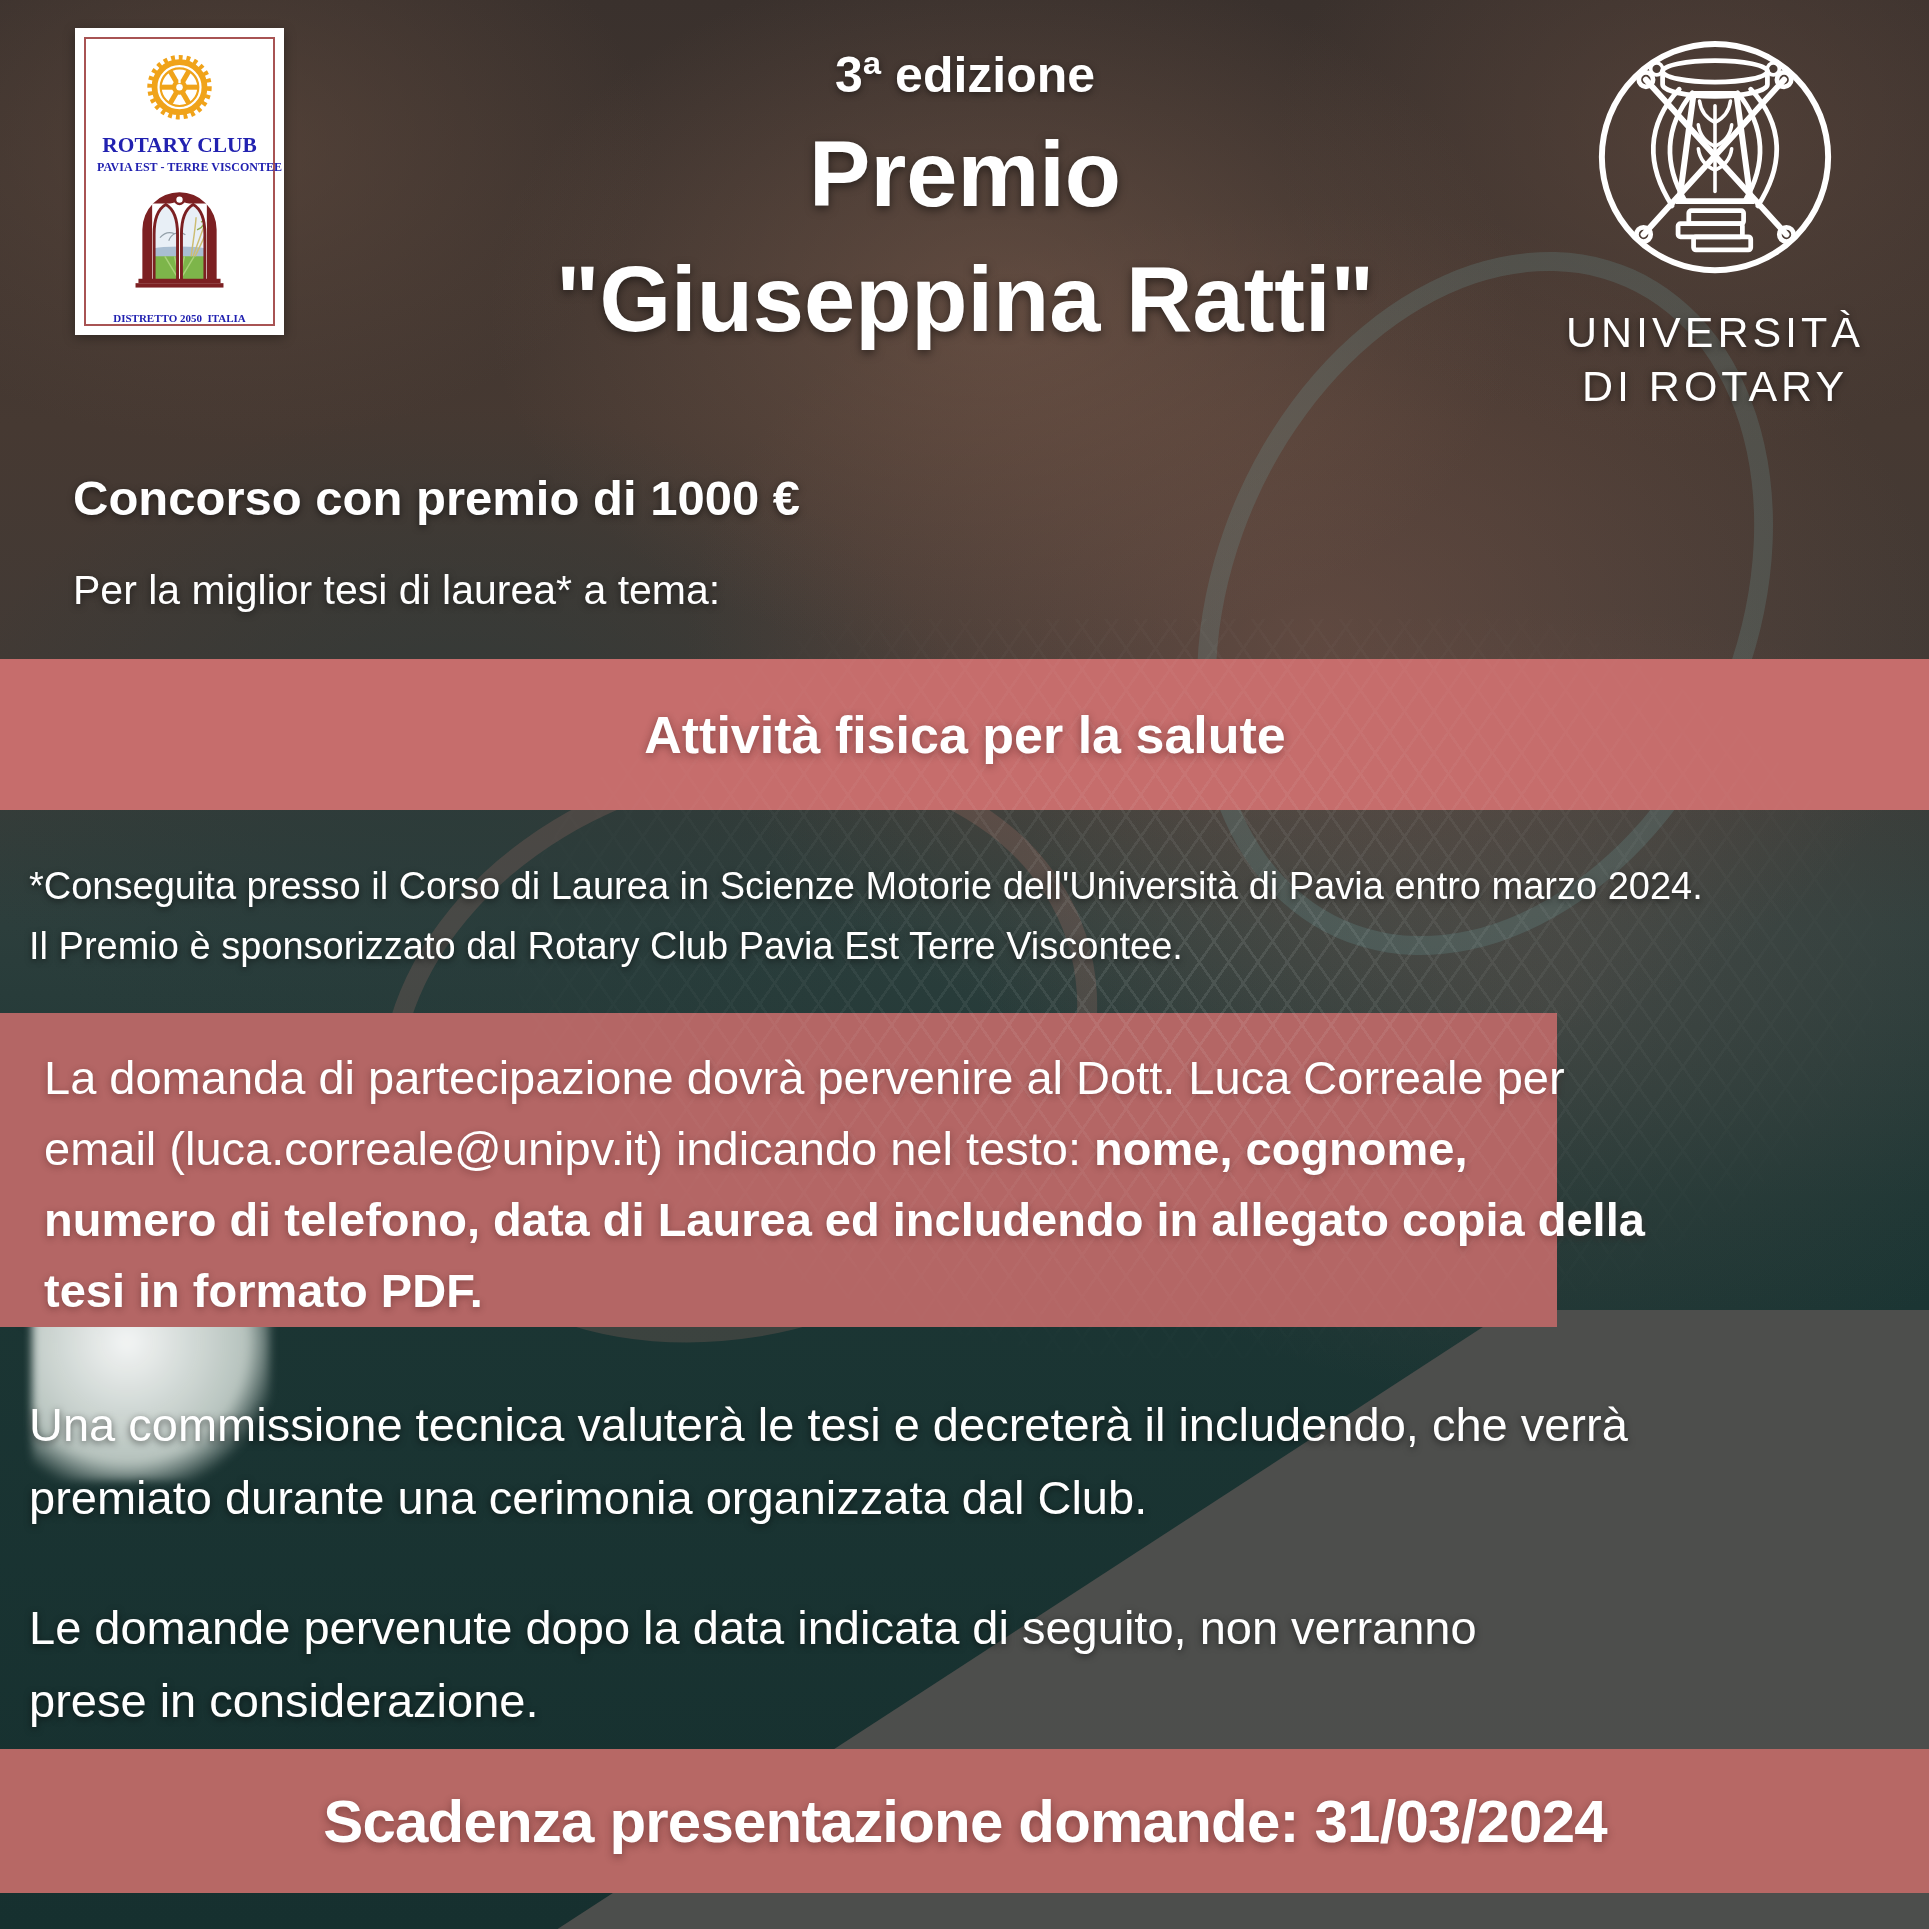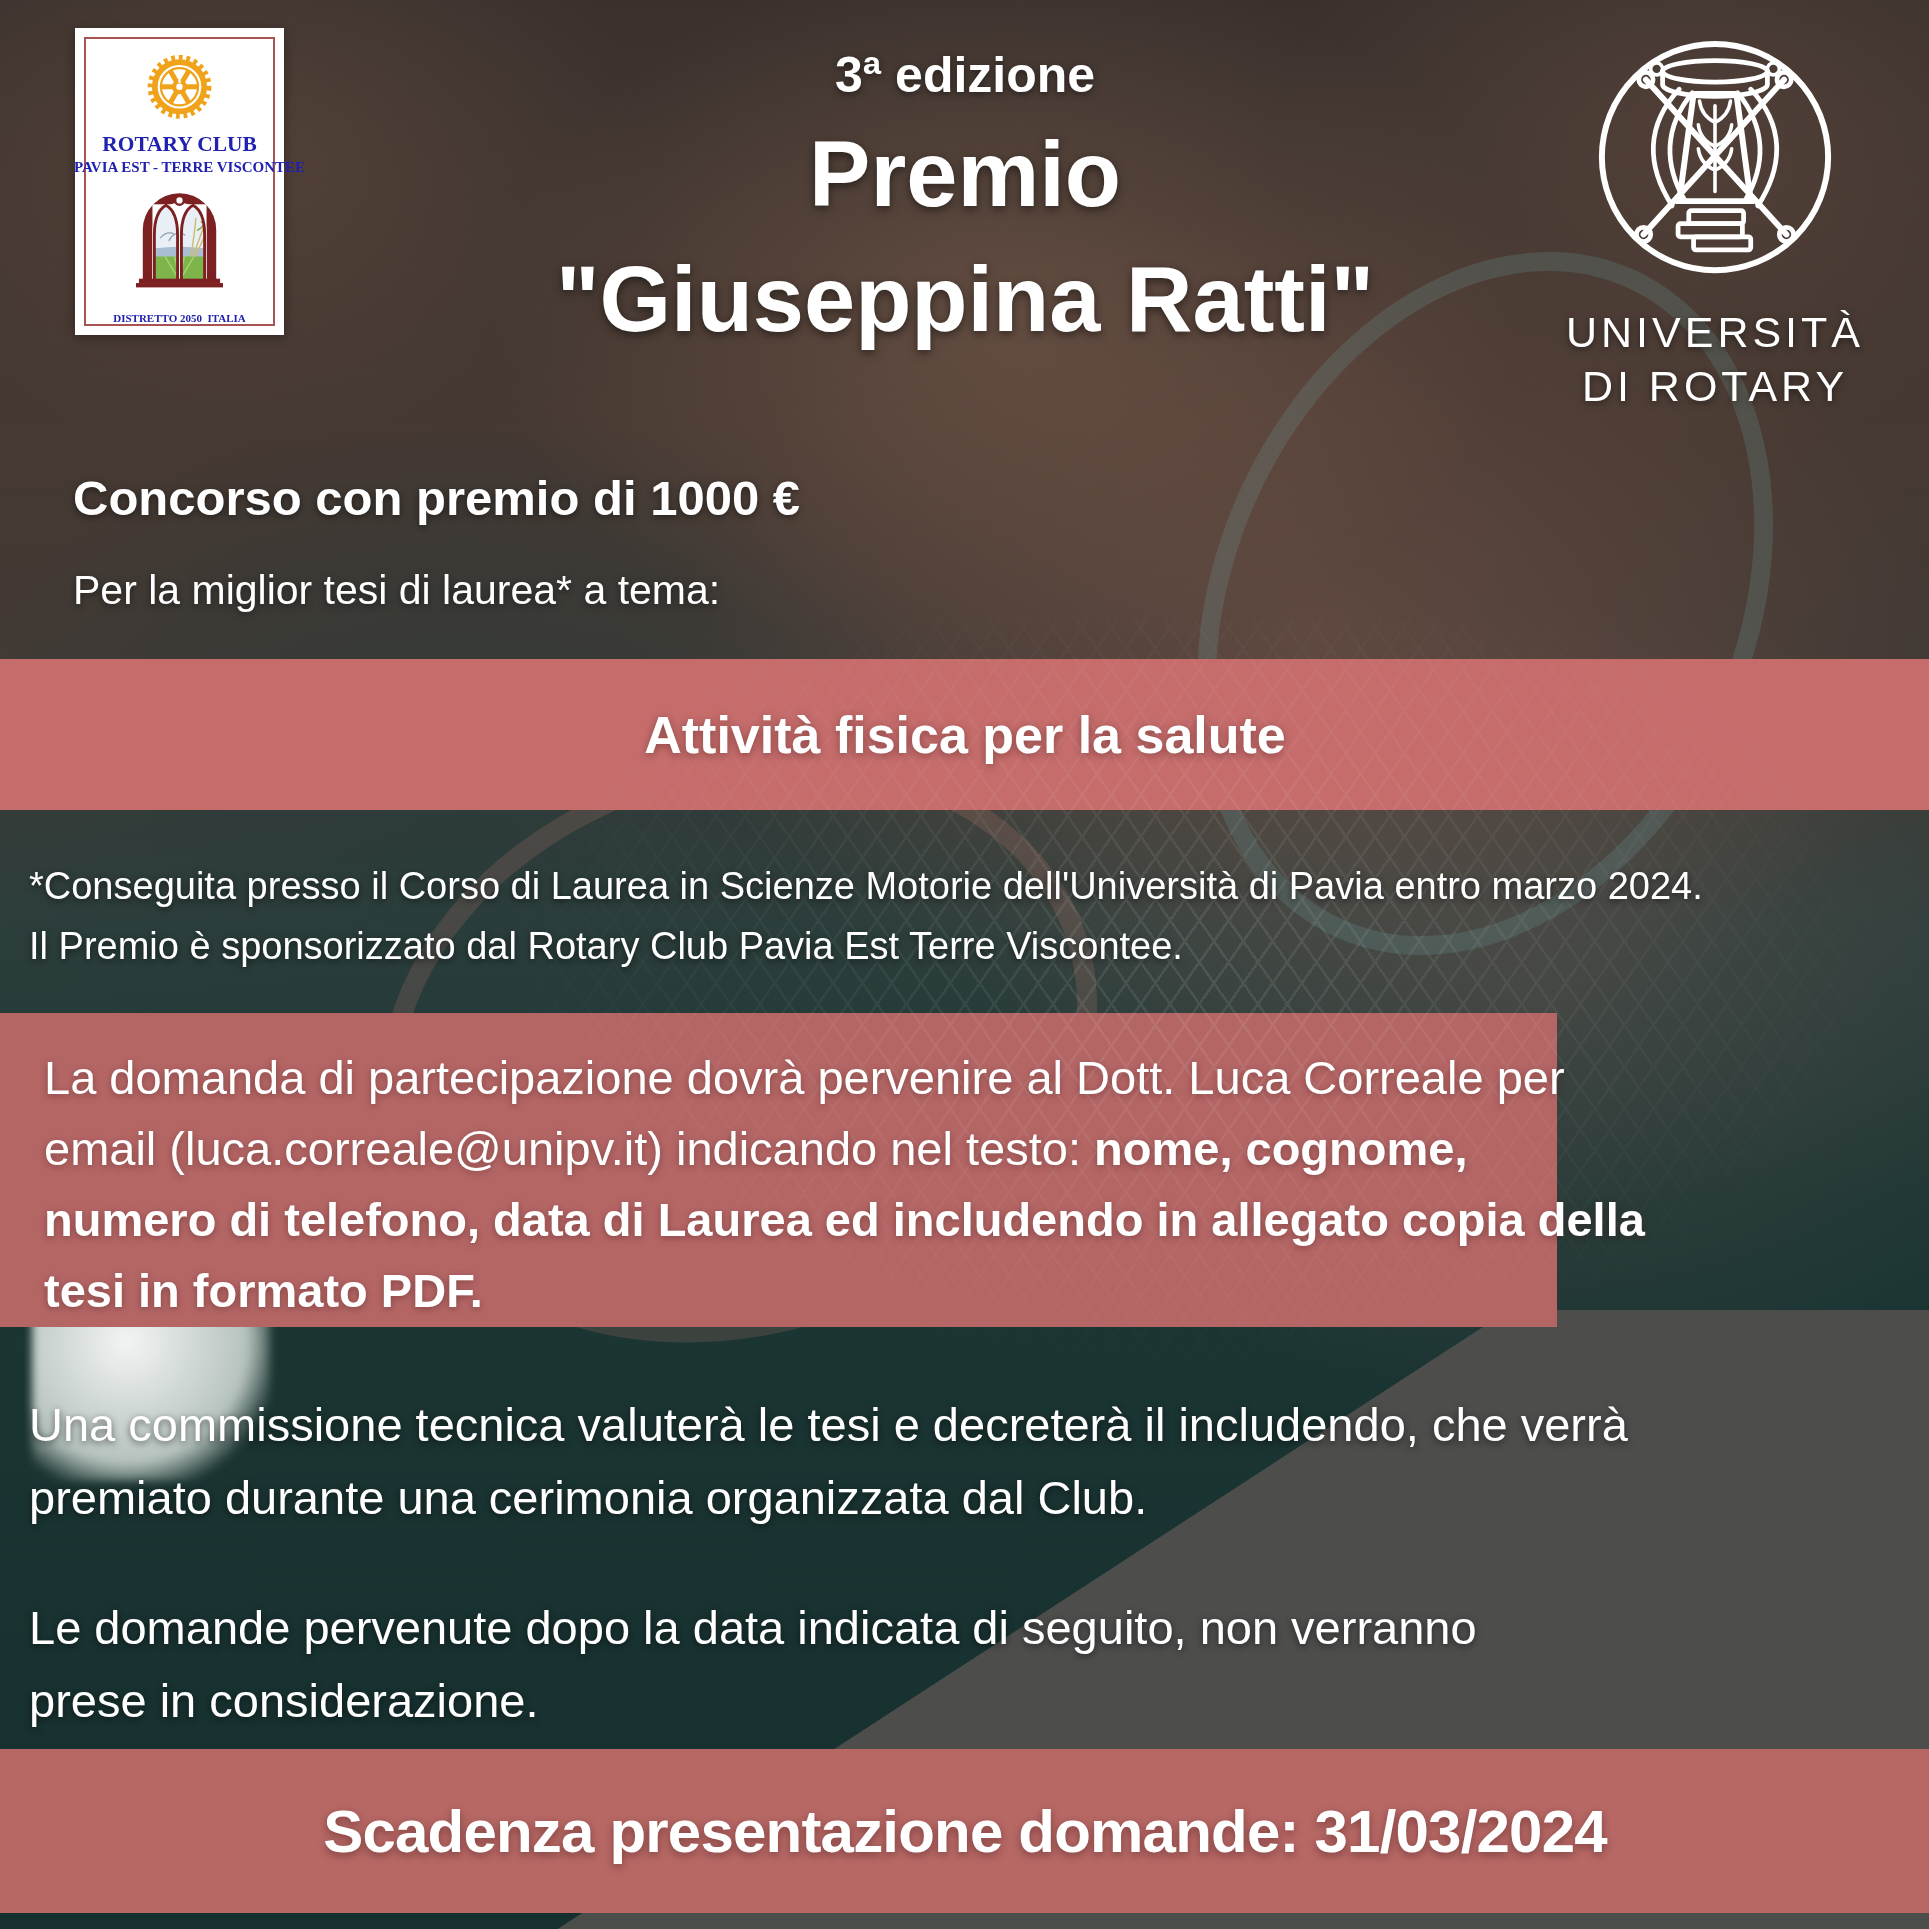--- a/index.html
+++ b/index.html
@@ -66,21 +66,21 @@
     position:absolute;left:0;top:1013px;width:1557px;height:314px;z-index:2;
     background:var(--band-red,#b46665);
   }
   .application-text{
     position:absolute;left:44px;top:29px;font-size:47px;line-height:71px;
     text-shadow:0 2.4px 7.1px rgba(60,20,20,.40);
   }
   .application-text .line{white-space:nowrap;}
   .application-text .b{font-weight:700;}
   .deadline-banner{
-    position:absolute;left:0;top:1749px;width:1930px;height:164px;z-index:2;
+    position:absolute;left:0;top:1749px;width:1930px;height:144px;z-index:2;
     background:var(--deadline-red,#b76865);
     display:flex;align-items:center;justify-content:center;
   }
   .deadline-banner .txt{
     font-size:60px;font-weight:700;letter-spacing:-0.8px;
     text-shadow:0 3.2px 8px rgba(60,20,20,.45);
   }
   
   .text-layer{position:absolute;inset:0;z-index:5;}
   .title-block{position:absolute;left:0;top:46px;width:1930px;text-align:center;}
@@ -98,21 +98,21 @@
   .rotary-box{
     position:absolute;left:75px;top:28px;width:209px;height:307px;z-index:6;
     background:#fff;padding:8.7px;box-shadow:0 3.2px 11px rgba(0,0,0,.35);
   }
   .rotary-inner{
     width:100%;height:100%;border:2.4px solid #a85353;
     display:flex;flex-direction:column;align-items:center;
   }
   .rotary-wheel{margin-top:12.7px;}
   .rotary-name{font-family:"Liberation Serif",serif;font-weight:700;color:var(--rotary-blue,#2121b0);font-size:21.4px;margin-top:9.5px;}
-  .rotary-loc{font-family:"Liberation Serif",serif;font-weight:700;color:var(--rotary-blue,#2121b0);font-size:15px;margin-top:2px;white-space:nowrap;padding-left:20px;}
+  .rotary-loc{font-family:"Liberation Serif",serif;font-weight:700;color:var(--rotary-blue,#2121b0);font-size:12px;margin-top:2px;white-space:nowrap;padding-left:20px;}
   .rotary-arch{margin-top:8px;}
   .rotary-district{font-family:"Liberation Serif",serif;font-weight:700;color:var(--rotary-blue,#2121b0);font-size:11px;margin-top:24px;white-space:pre;}
   
   .unipv-box{position:absolute;left:1552px;top:32px;width:326px;z-index:6;text-align:center;}
   .unipv-seal{display:block;margin:0 auto;}
   .unipv-line1{font-size:43px;letter-spacing:4px;margin-top:14.3px;white-space:nowrap;text-shadow:0 2.4px 7.1px rgba(0,0,0,.5);}
   .unipv-line2{font-size:43px;letter-spacing:4px;margin-top:4.8px;white-space:nowrap;text-shadow:0 2.4px 7.1px rgba(0,0,0,.5);}
 </style>
 </head>
 <body>

